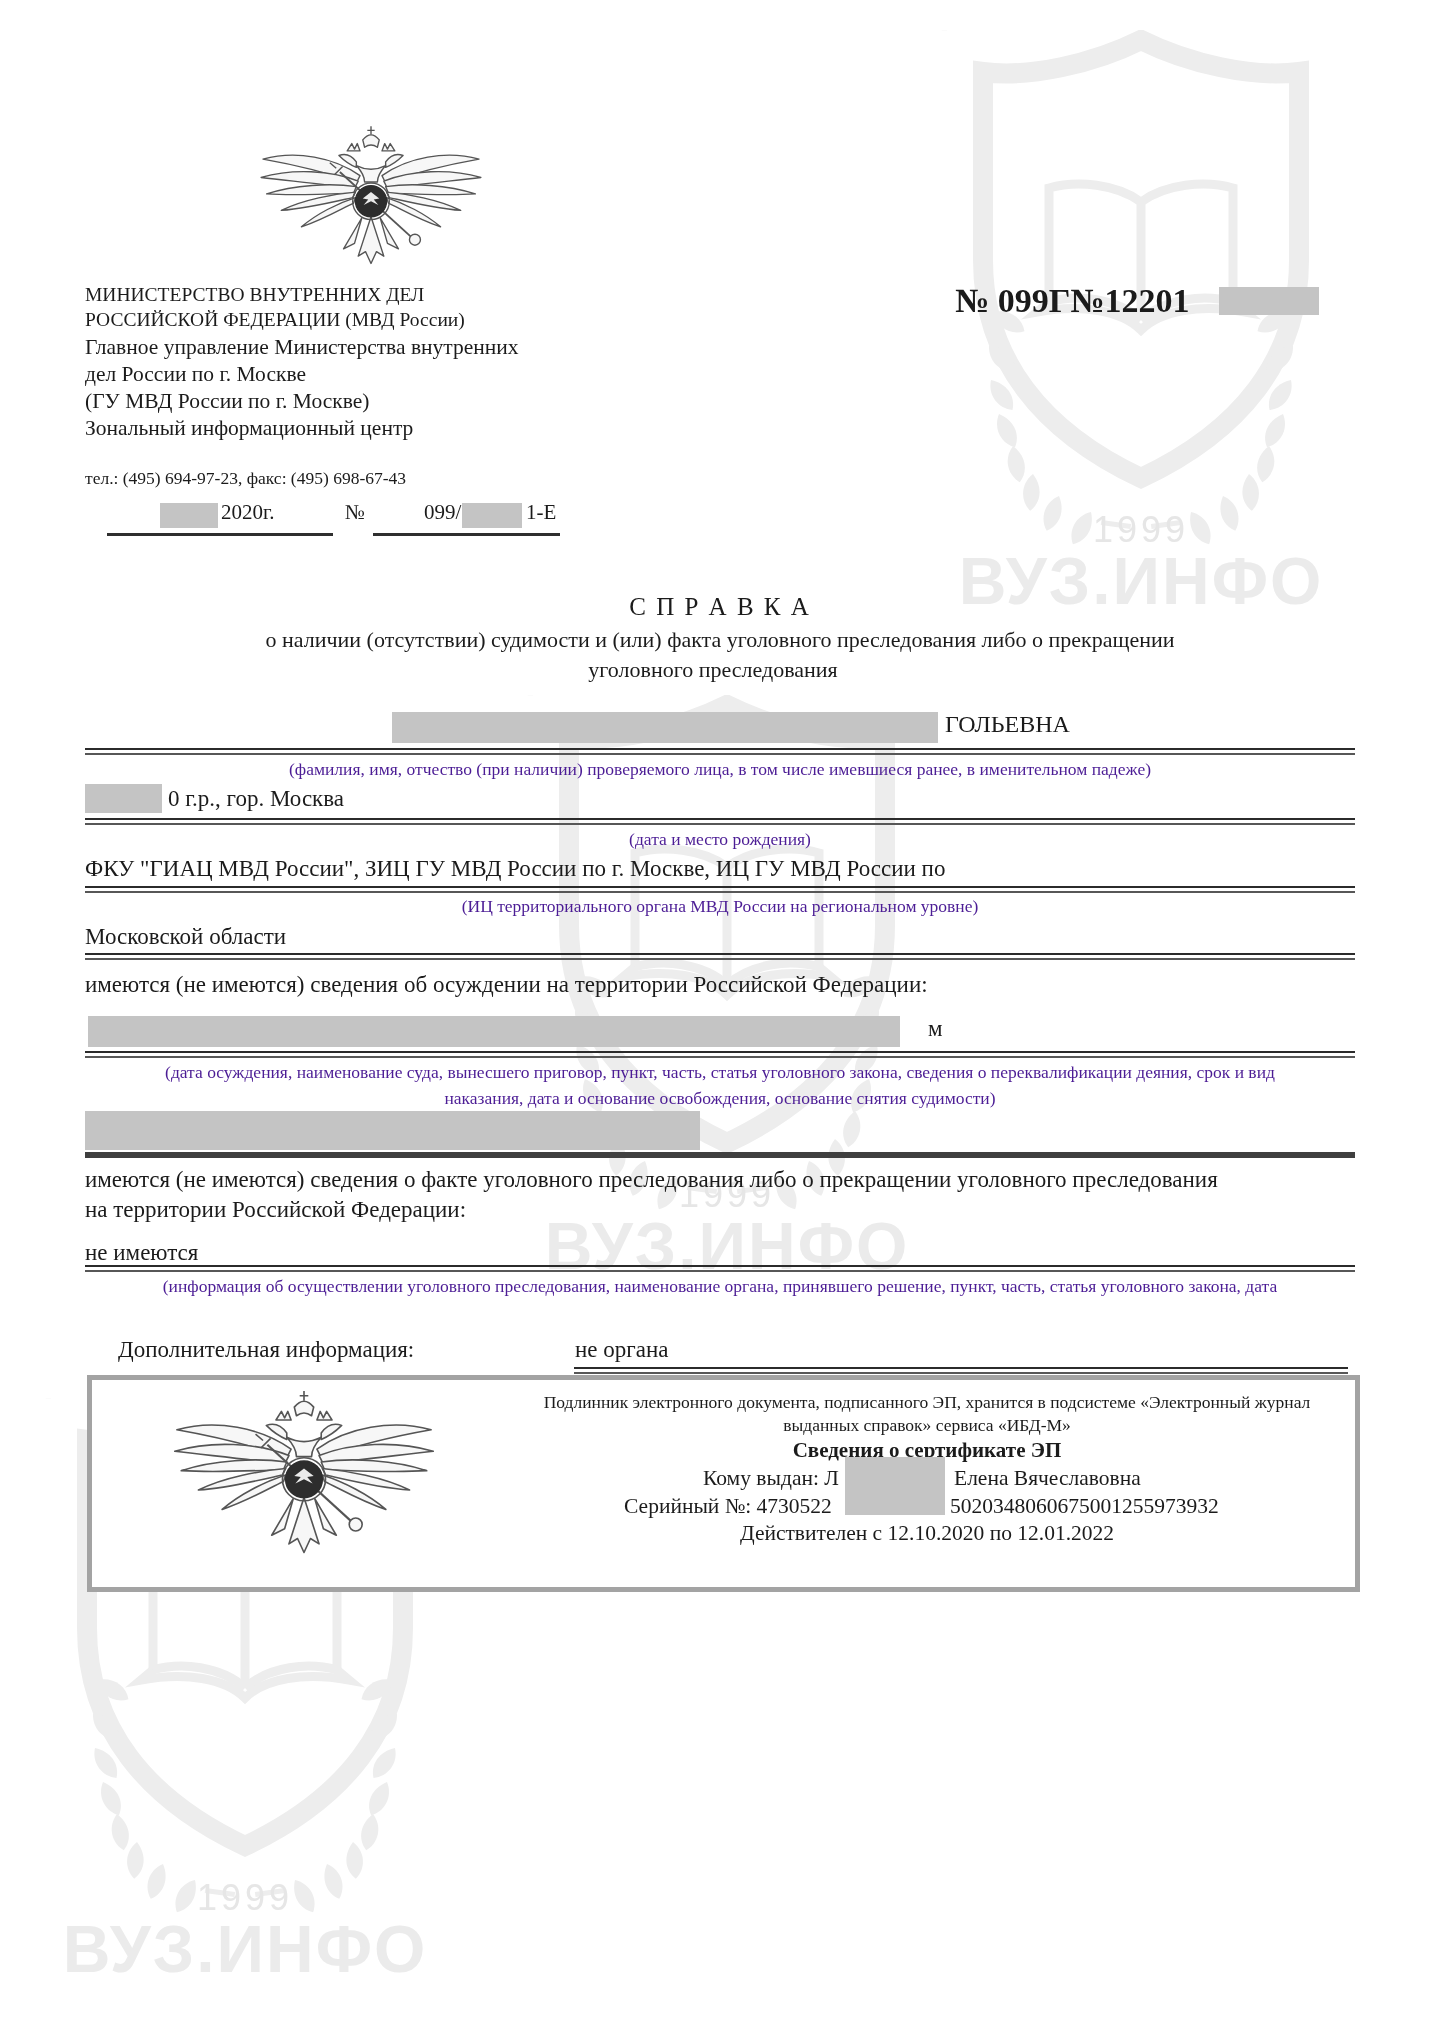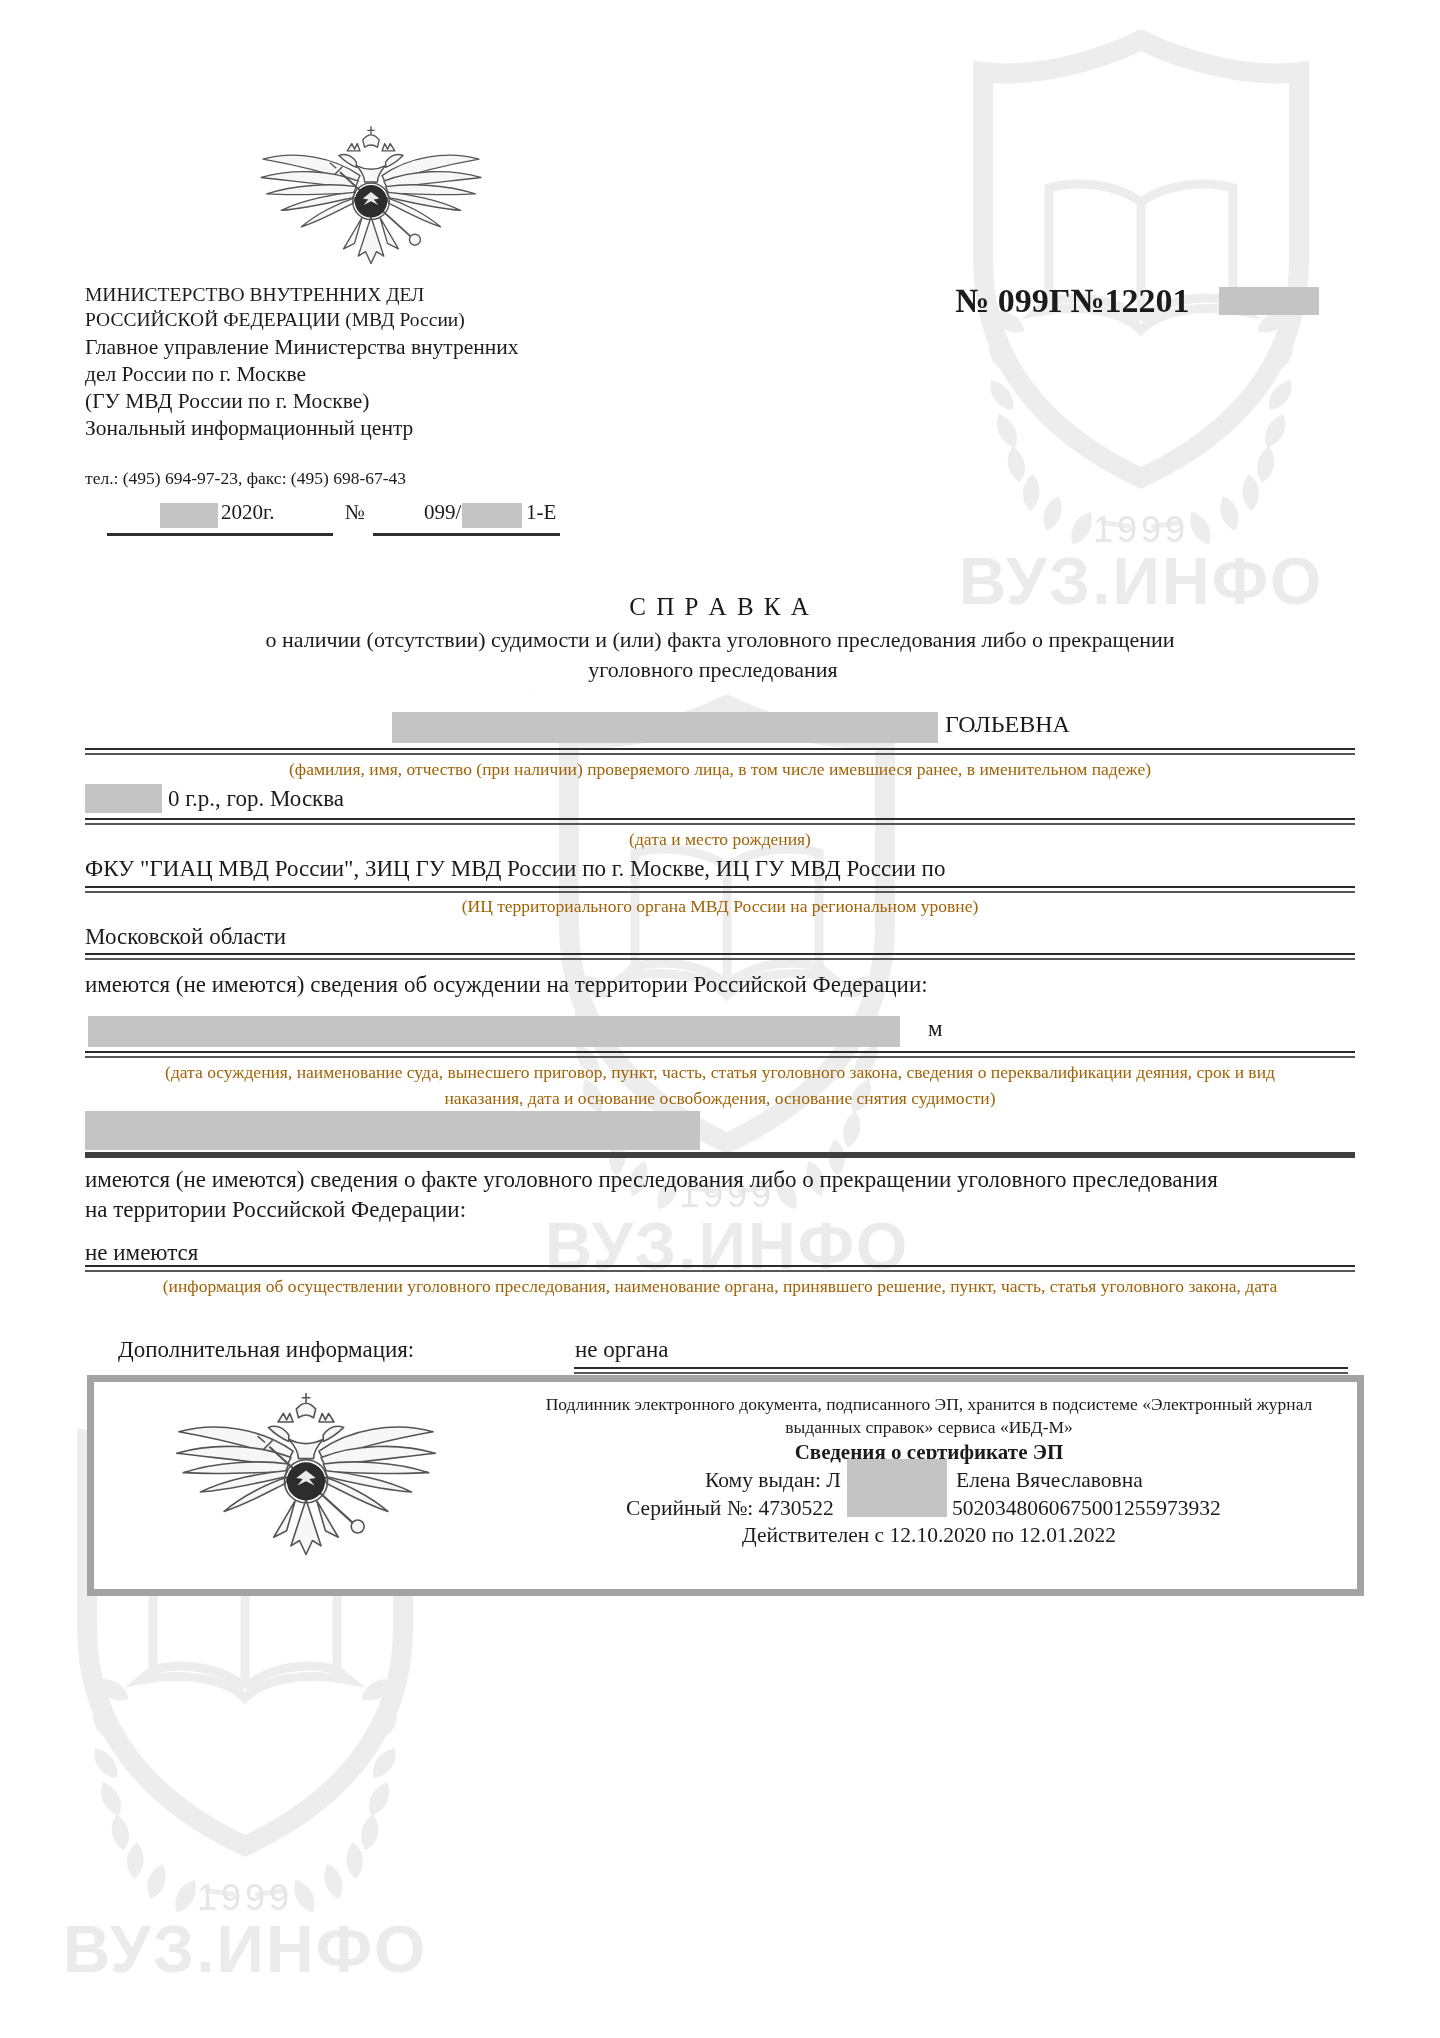--- a/index.html
+++ b/index.html
@@ -7,29 +7,29 @@
        font-family:"Liberation Serif","DejaVu Serif",serif;color:#1b1b1b;}
   #doc{position:absolute;inset:0;}
   .abs{position:absolute;}
   .ctr{text-align:center;}
   .wm{position:absolute;z-index:0;}
   .z1{z-index:1;}
   .hline{left:85px;width:576px;text-align:left;font-size:19.5px;line-height:24px;}
   .hbold{font-weight:normal;font-size:21.5px;line-height:26px;}
   .hsmall{font-size:17.5px;line-height:21px;}
   .bodyline{font-size:23px;line-height:28px;}
-  .cap{left:85px;width:1270px;text-align:center;font-size:17.5px;line-height:22px;color:#a16207;}
+  .cap{left:85px;width:1270px;text-align:center;font-size:17.5px;line-height:22px;color:#4c1d95;}
   .rule{position:absolute;left:85px;width:1270px;height:3px;
         border-top:2px solid #2b2b2b;border-bottom:2px solid #575757;}
   .rule.thick{border:none;height:6px;background:#3f3f3f;}
   .redact{position:absolute;background:#c4c4c4;z-index:2;}
   .uline{position:absolute;height:3px;background:#2f2f2f;}
   .docnum{font-size:34px;font-weight:bold;white-space:nowrap;display:flex;align-items:center;gap:24px;}
   .certbox{position:absolute;left:87px;top:1375px;width:1263px;height:207px;
-           border:7px solid #a3a3a3;background:#fff;}
+           border:5px solid #a3a3a3;background:#fff;}
   .certsmall{font-size:17.5px;line-height:22px;}
   .certdata{font-size:21.5px;line-height:26px;white-space:nowrap;}
   svg text{font-family:"Liberation Sans","DejaVu Sans",sans-serif;}
 </style>
 </head>
 <body>
 
 <svg width="0" height="0" style="position:absolute">
   <defs>
     <symbol id="eagle" viewBox="0 0 260 170">

